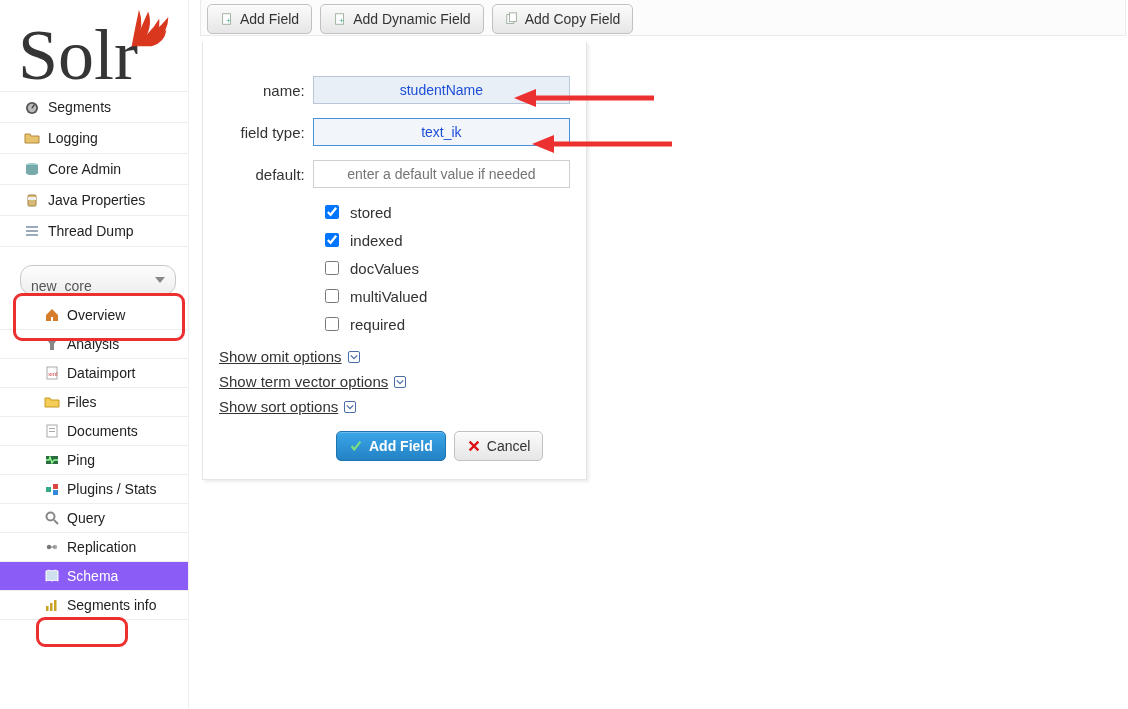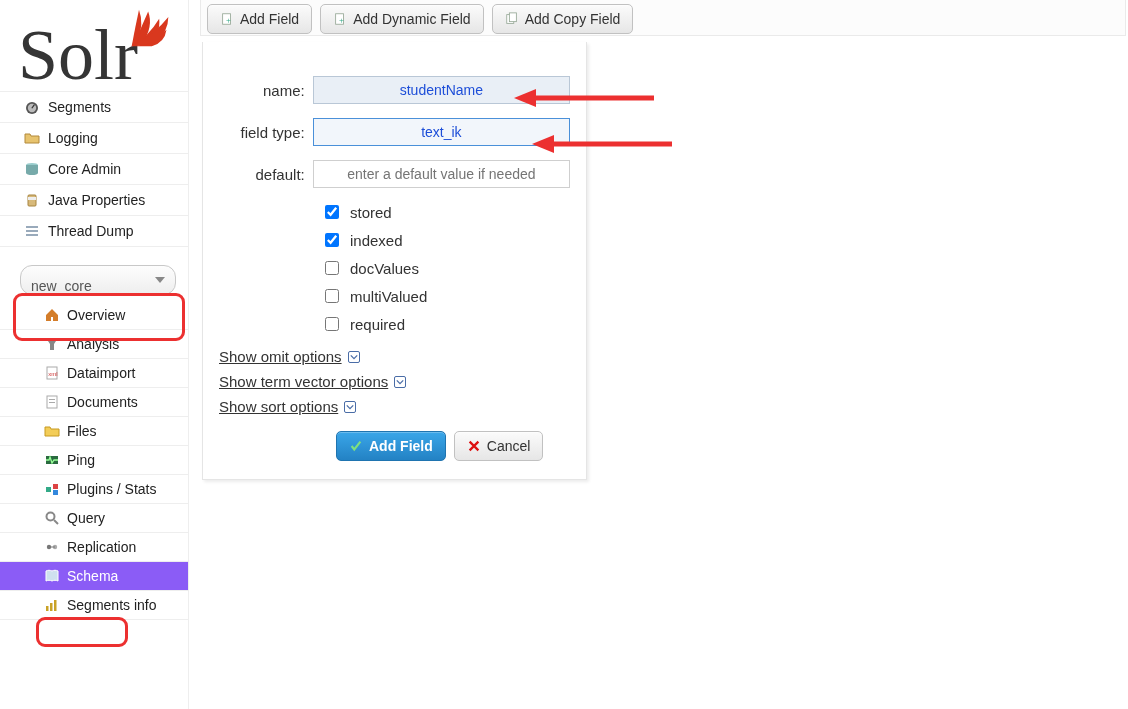--- a/index.html
+++ b/index.html
@@ -337,34 +337,34 @@
           <svg viewBox="0 0 16 16">
             <rect x="3" y="2" width="10" height="12" fill="#fff" stroke="#aaa"></rect>
             <text x="4.2" y="11" font-size="6" fill="#c33">xml</text>
           </svg>
         </span>
       <span>Dataimport</span>
     </li>
     <li>
       <span class="ico">
           <svg viewBox="0 0 16 16">
+            <path d="M1 4h5l1 2h8v7H1z" fill="#f3cd58" stroke="#c79a21"></path>
+          </svg>
+        </span>
+      <span>Files</span>
+    </li>
+    <li>
+      <span class="ico">
+          <svg viewBox="0 0 16 16">
             <rect x="3" y="2" width="10" height="12" fill="#fff" stroke="#aaa"></rect>
             <rect x="5" y="5" width="6" height="1" fill="#aaa"></rect>
             <rect x="5" y="8" width="6" height="1" fill="#aaa"></rect>
           </svg>
         </span>
       <span>Documents</span>
-    </li>
-    <li>
-      <span class="ico">
-          <svg viewBox="0 0 16 16">
-            <path d="M1 4h5l1 2h8v7H1z" fill="#f3cd58" stroke="#c79a21"></path>
-          </svg>
-        </span>
-      <span>Files</span>
     </li>
     <li>
       <span class="ico">
           <svg viewBox="0 0 16 16">
             <rect x="2" y="4" width="12" height="8" fill="#2a6b3f"></rect>
             <polyline points="2,8 5,8 6,5 8,11 10,8 14,8" fill="none" stroke="#9f9" stroke-width="1.3"></polyline>
           </svg>
         </span>
       <span>Ping</span>
     </li>

